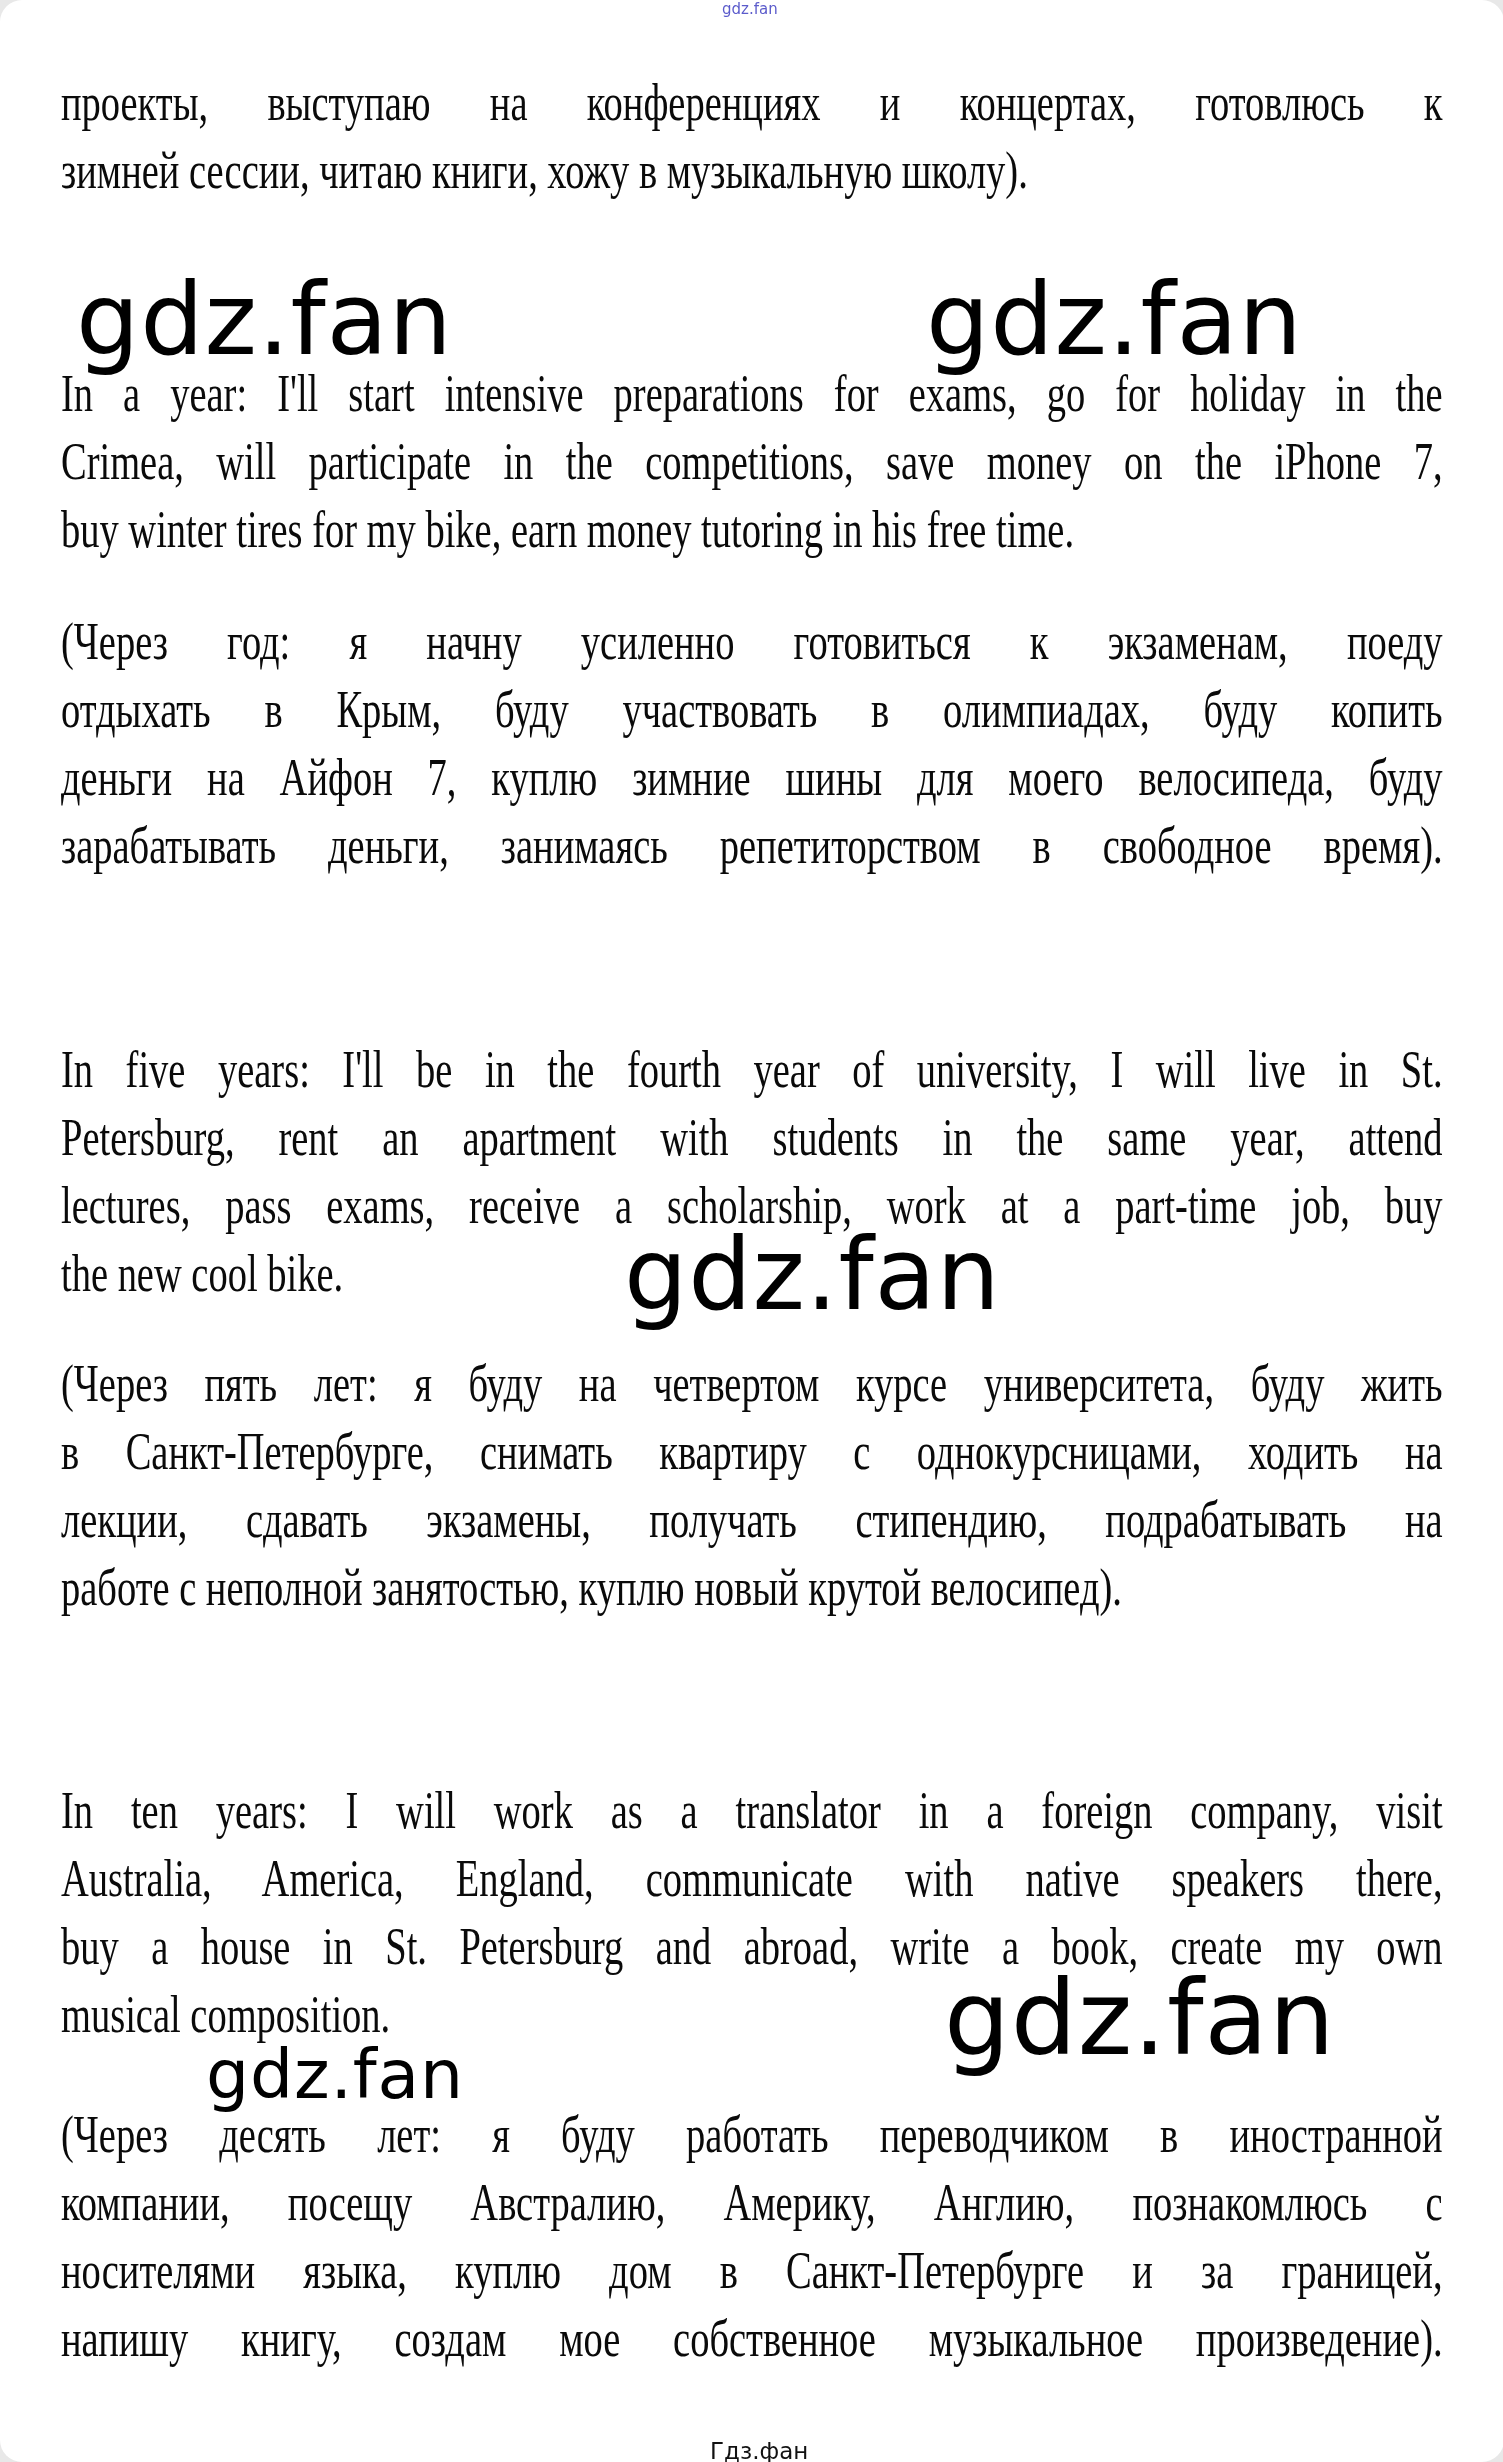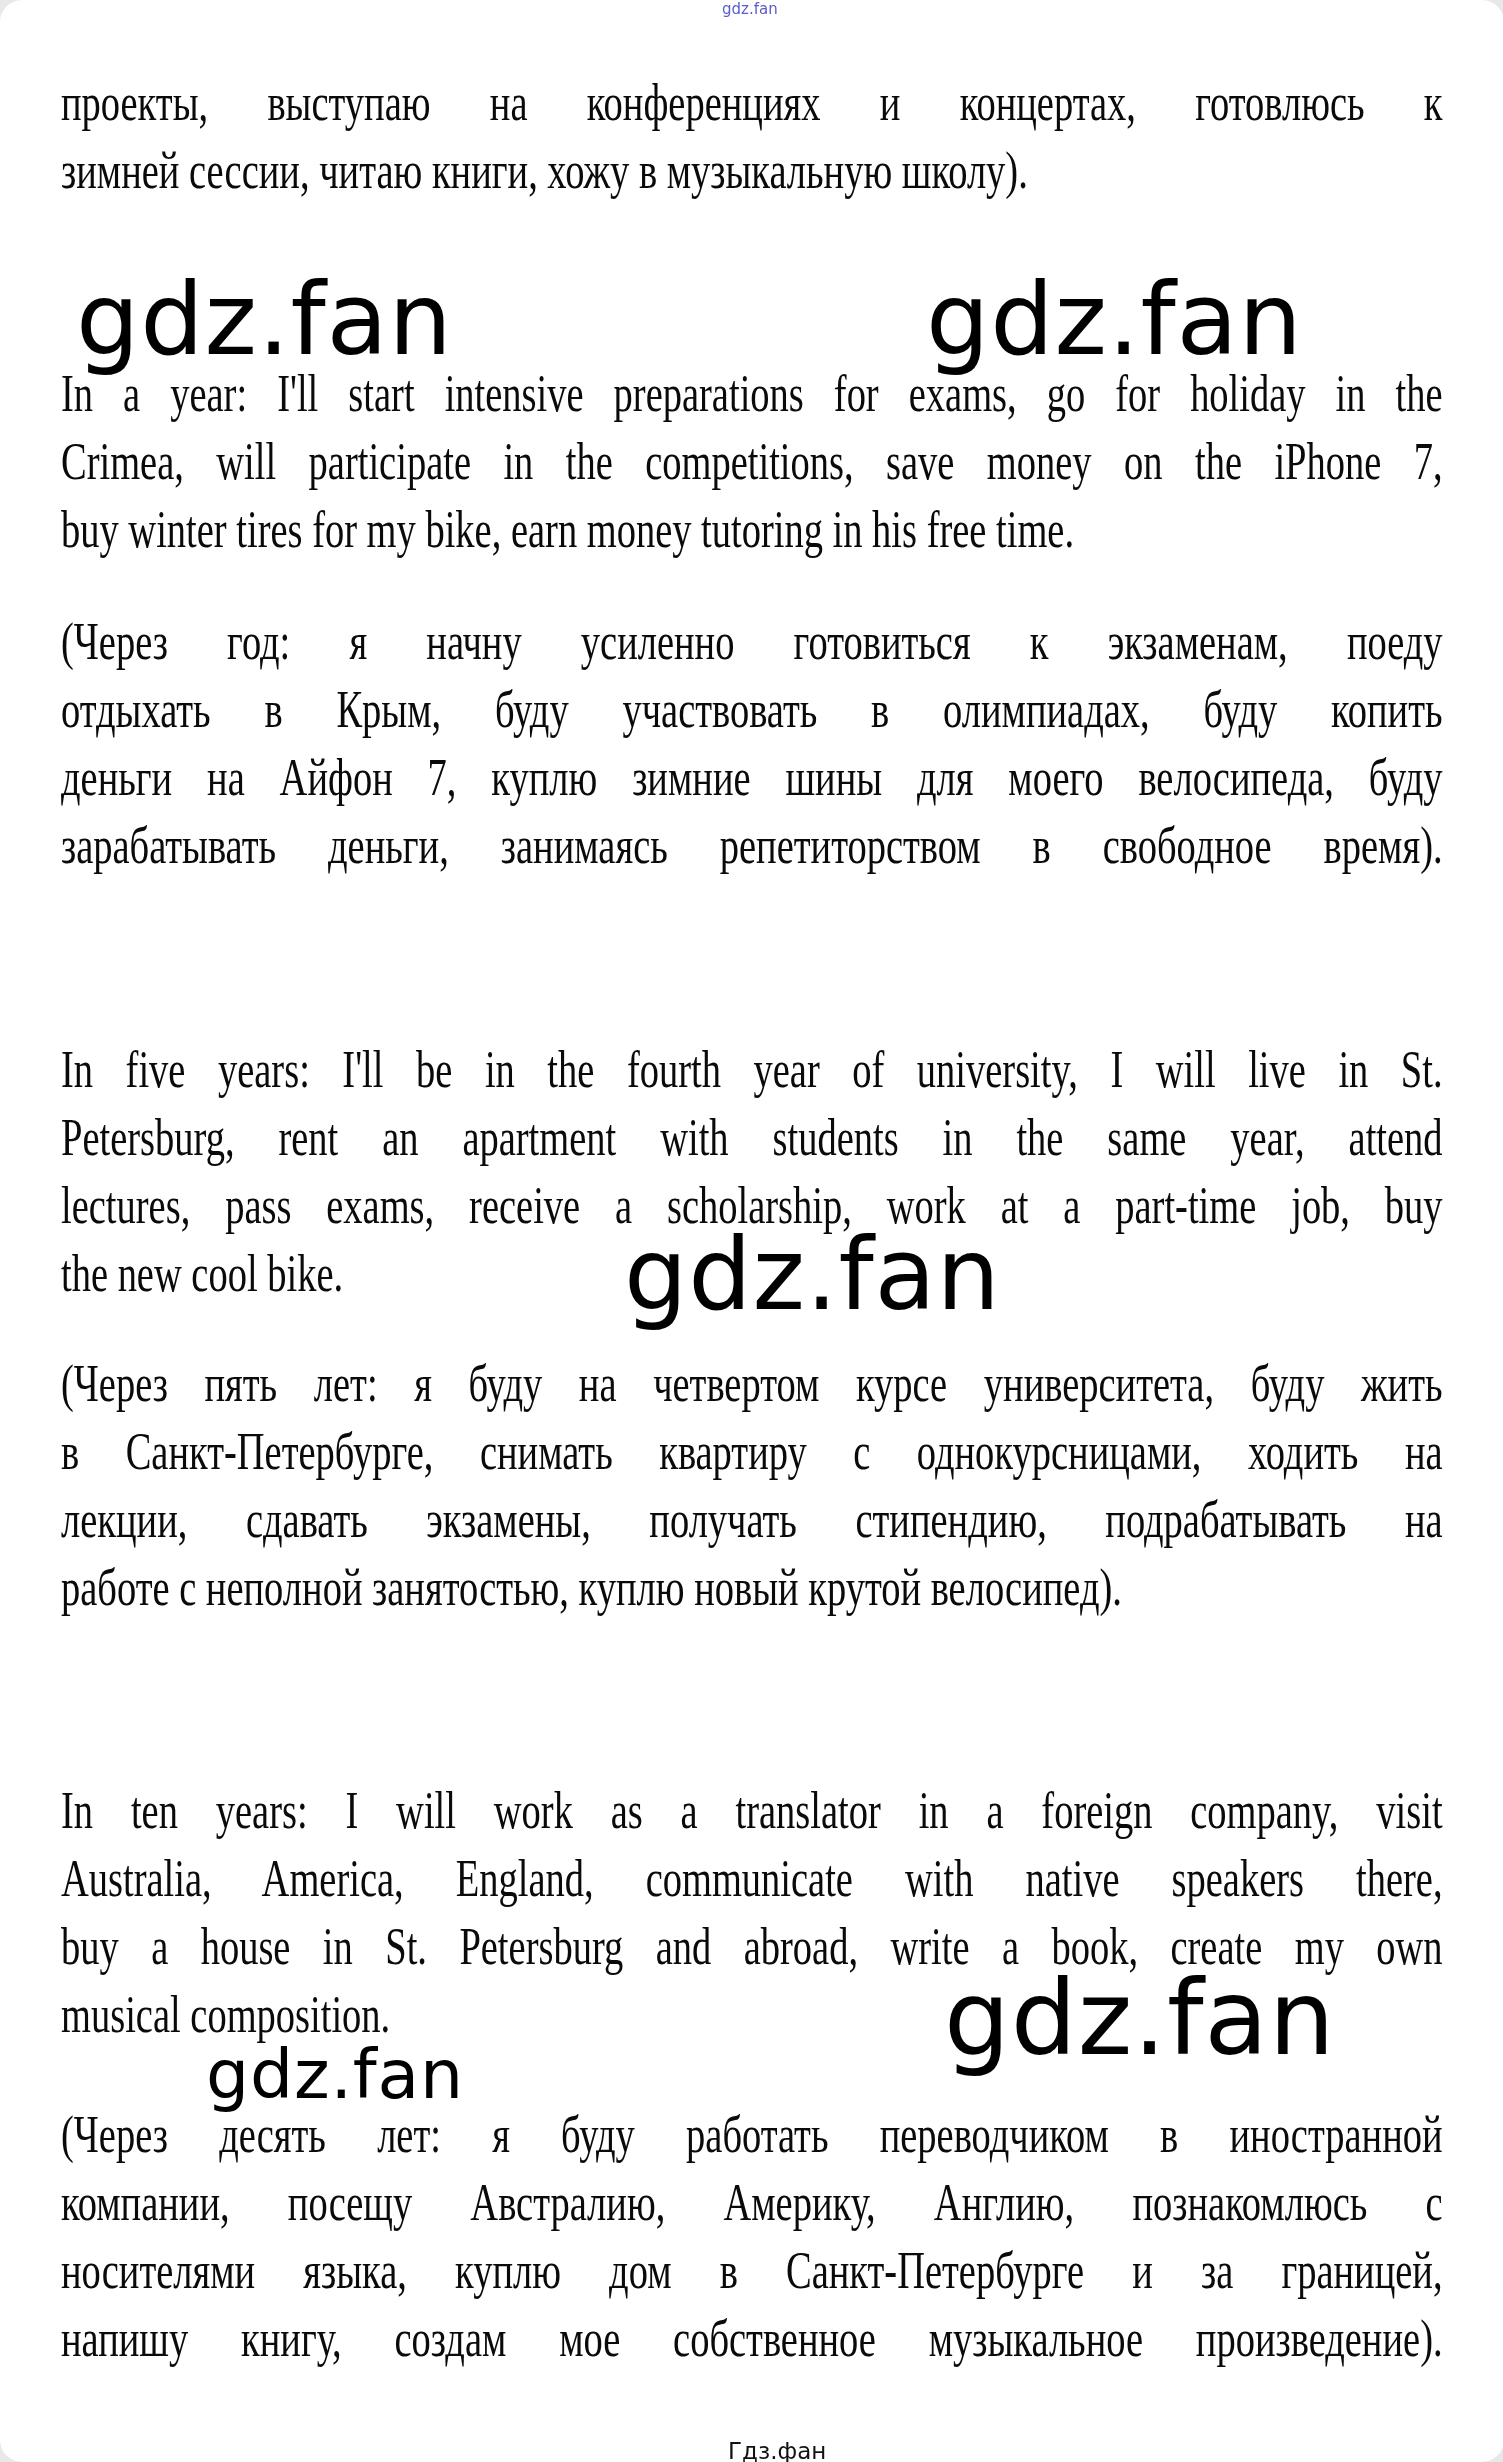--- a/index.html
+++ b/index.html
@@ -59,21 +59,21 @@
     font-size: 15px;
     line-height: 1;
     color: #4a4ac6;
     opacity: 0.9;
     white-space: nowrap;
   }
 
   
   .footer {
     position: absolute;
-    left: 728px; top: 2440px;
+    left: 710px; top: 2440px;
     font-family: "DejaVu Sans", "Liberation Sans", sans-serif;
     font-size: 23px;
     line-height: 1;
     color: #111111;
     white-space: nowrap;
   }
 </style>
 </head>
 <body>
 

